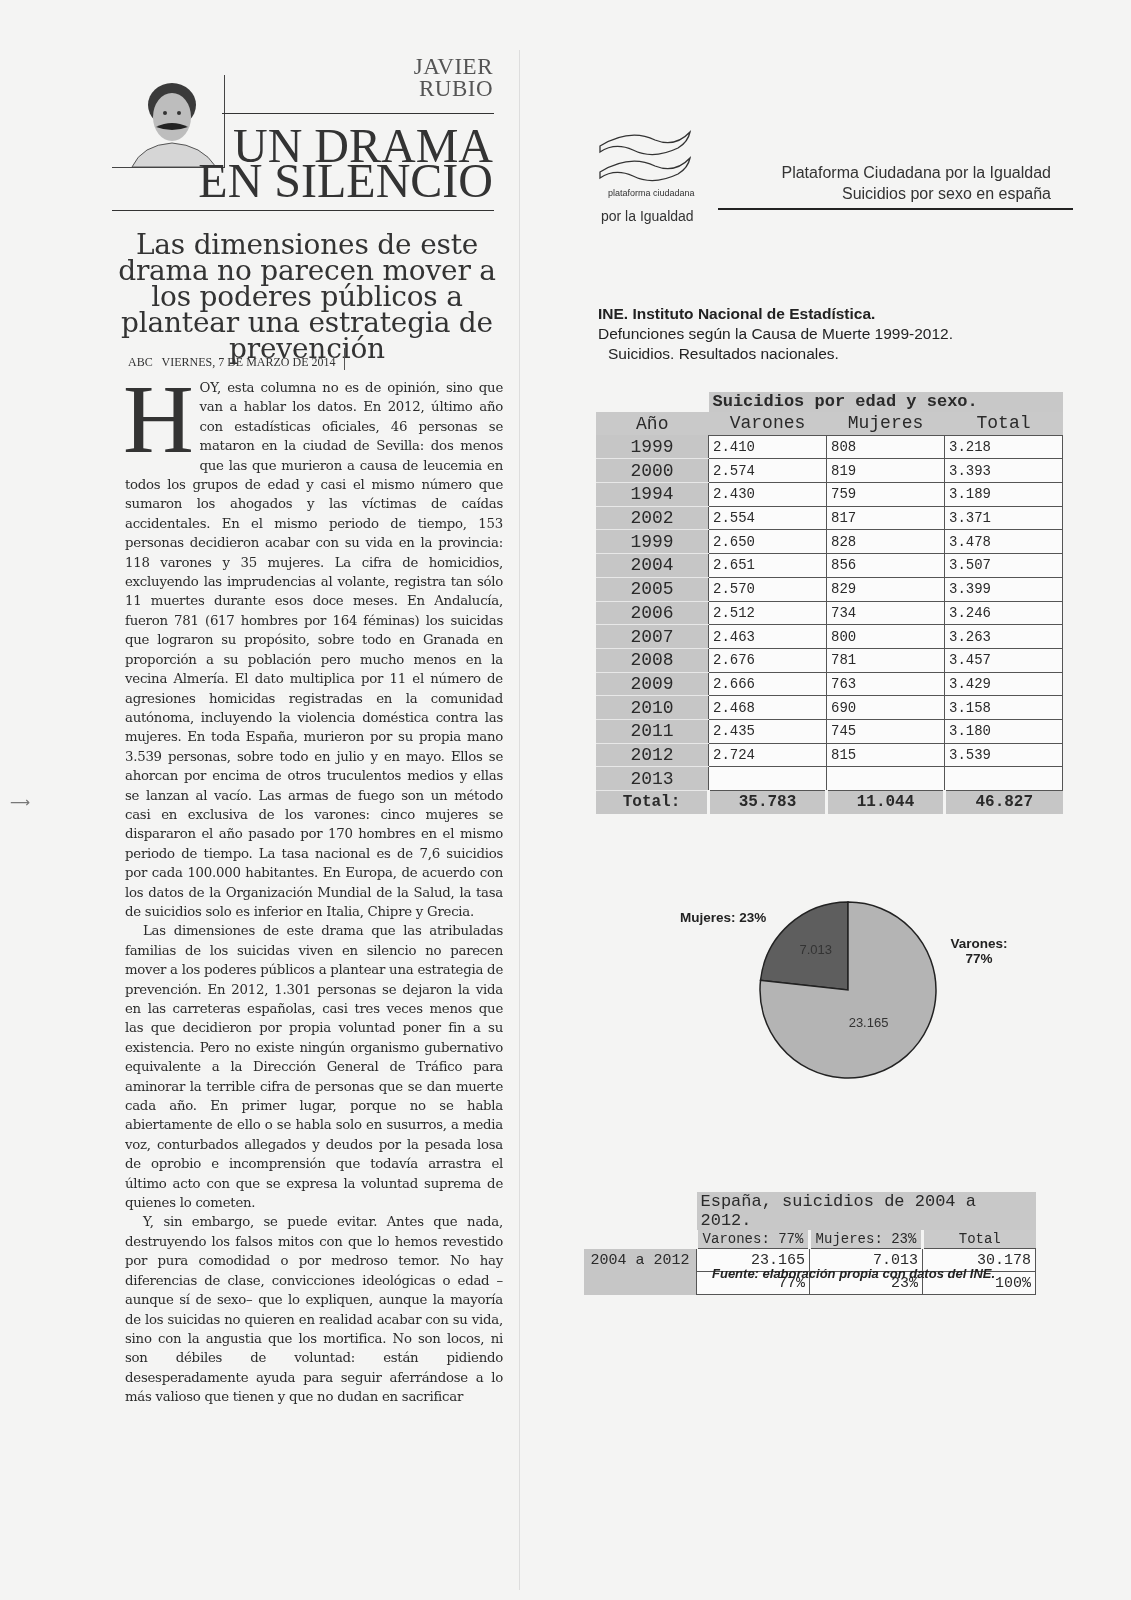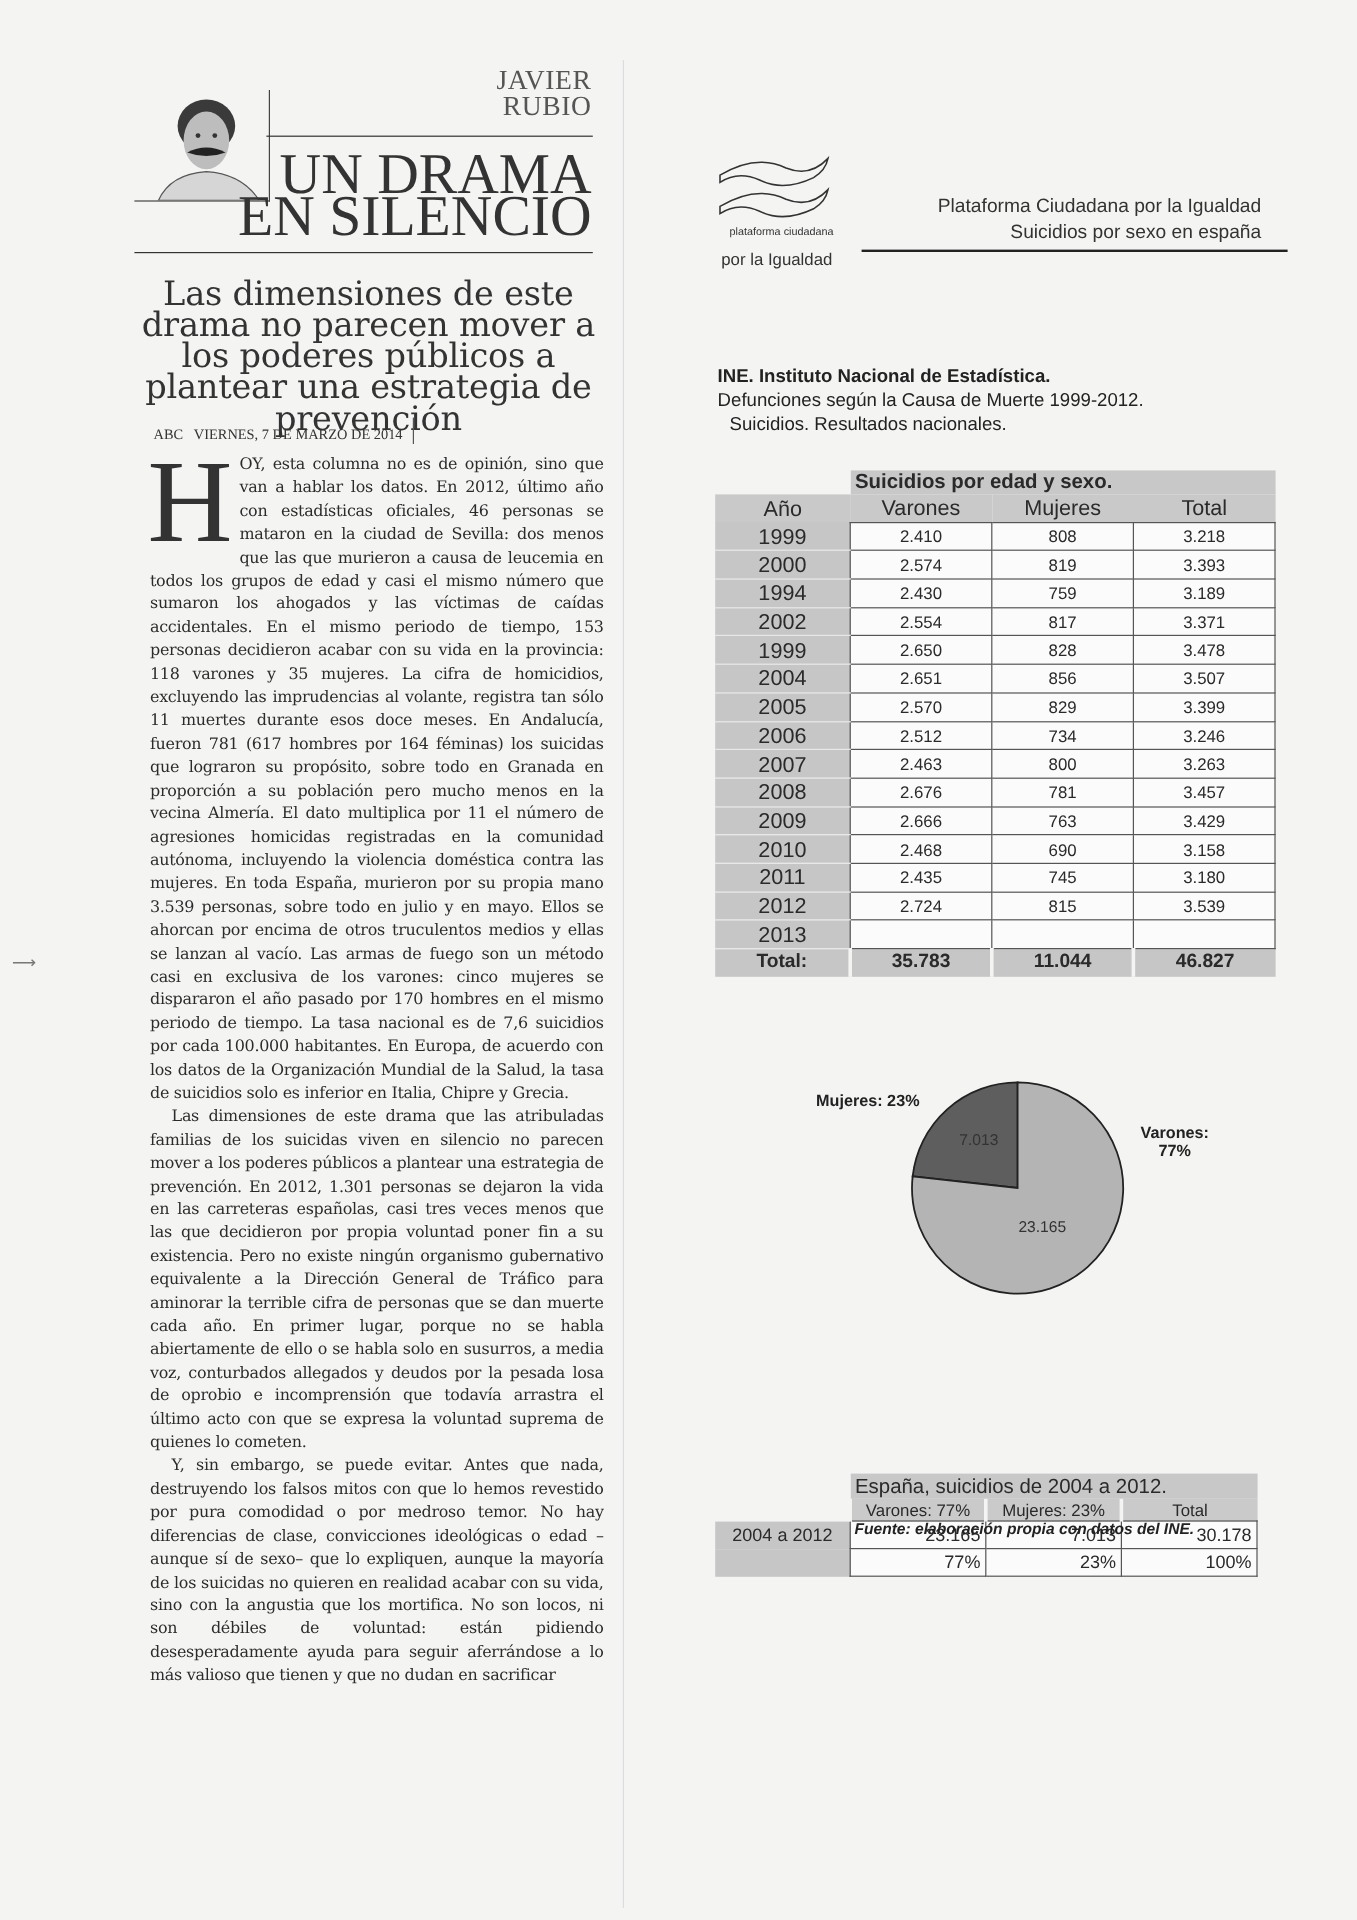--- a/index.html
+++ b/index.html
@@ -22,34 +22,34 @@
   
   .logo { position: absolute; left: 590px; top: 128px; width: 120px; }
   .logo-small { position: absolute; left: 608px; top: 188px; font-family: "Liberation Sans", sans-serif; font-size: 9px; color: #333; }
   .logo-big { position: absolute; left: 601px; top: 198px; font-family: "Liberation Sans", sans-serif; font-size: 14px; color: #333; margin-top: 10px; }
   .header-line { position: absolute; left: 718px; top: 208px; width: 355px; height: 2px; background: #222; }
   .org-title { position: absolute; right: 80px; top: 162px; text-align: right; font-family: "Liberation Sans", sans-serif; font-size: 16px; line-height: 21px; color: #333; }
   .ine { position: absolute; left: 598px; top: 304px; font-family: "Liberation Sans", sans-serif; font-size: 15.5px; line-height: 20px; color: #222; }
   .ine b { font-weight: bold; }
 
   .grey { background: #c8c8c8; }
-  table { border-collapse: collapse; font-family: Liberation Sans, sans-serif; }
+  table { border-collapse: collapse; font-family: Liberation Mono, monospace; }
   .t1 { position: absolute; left: 596px; top: 392px; }
   .t1 td { height: 22.7px; padding: 0 4px; font-size: 14px; line-height: 18px; }
   .t1 .year { width: 104px; text-align: center; font-size: 18px; background: #c6c6c6; border-bottom: 1px solid #e8e8e8; }
-  .t1 .num { width: 109px; text-align: center; background: #fbfbfb; border: 1px solid #555; }
+  .t1 .num { width: 109px; text-align: left; background: #fbfbfb; border: 1px solid #555; }
   .t1 .head td { font-size: 18px; text-align: center; background: #c9c9c9; border: none; }
   .t1 .caption td { font-size: 17px; font-weight: bold; height: 20px; }
   .t1 .total td { font-size: 16px; font-weight: bold; text-align: center; background: #c6c6c6; border: none; border-left: 3px solid #f4f4f3; }
   .t1 .total td:first-child { border-left: none; }
 
   .chart { position: absolute; left: 676px; top: 884px; width: 360px; height: 200px; }
   .lbl { position: absolute; font-family: "Liberation Sans", sans-serif; font-size: 13.5px; font-weight: bold; color: #222; text-align: center; }
 
-  .t2 { position: absolute; left: 596px; top: 1192px; margin-top: 36px; }
+  .t2 { position: absolute; left: 584px; top: 1192px; }
   .t2 td { height: 22px; padding: 0 4px; font-size: 15px; }
   .t2 .cap td { font-size: 17px; height: 21px; }
   .t2 .sub td { font-size: 14px; text-align: center; background: #cacaca; border-left: 3px solid #f4f4f3; height: 18px; }
   .t2 .num { width: 104px; text-align: right; background: #fbfbfb; border: 1px solid #555; }
   .t2 .rowlbl { width: 104px; text-align: center; background: #c6c6c6; }
   .source { position: absolute; left: 712px; top: 1266px; font-family: "Liberation Sans", sans-serif; font-size: 13px; font-style: italic; font-weight: bold; color: #222; }
   .speck { position: absolute; left: 10px; top: 794px; font-size: 14px; color: #777; }
 </style>
 </head>
 <body>

